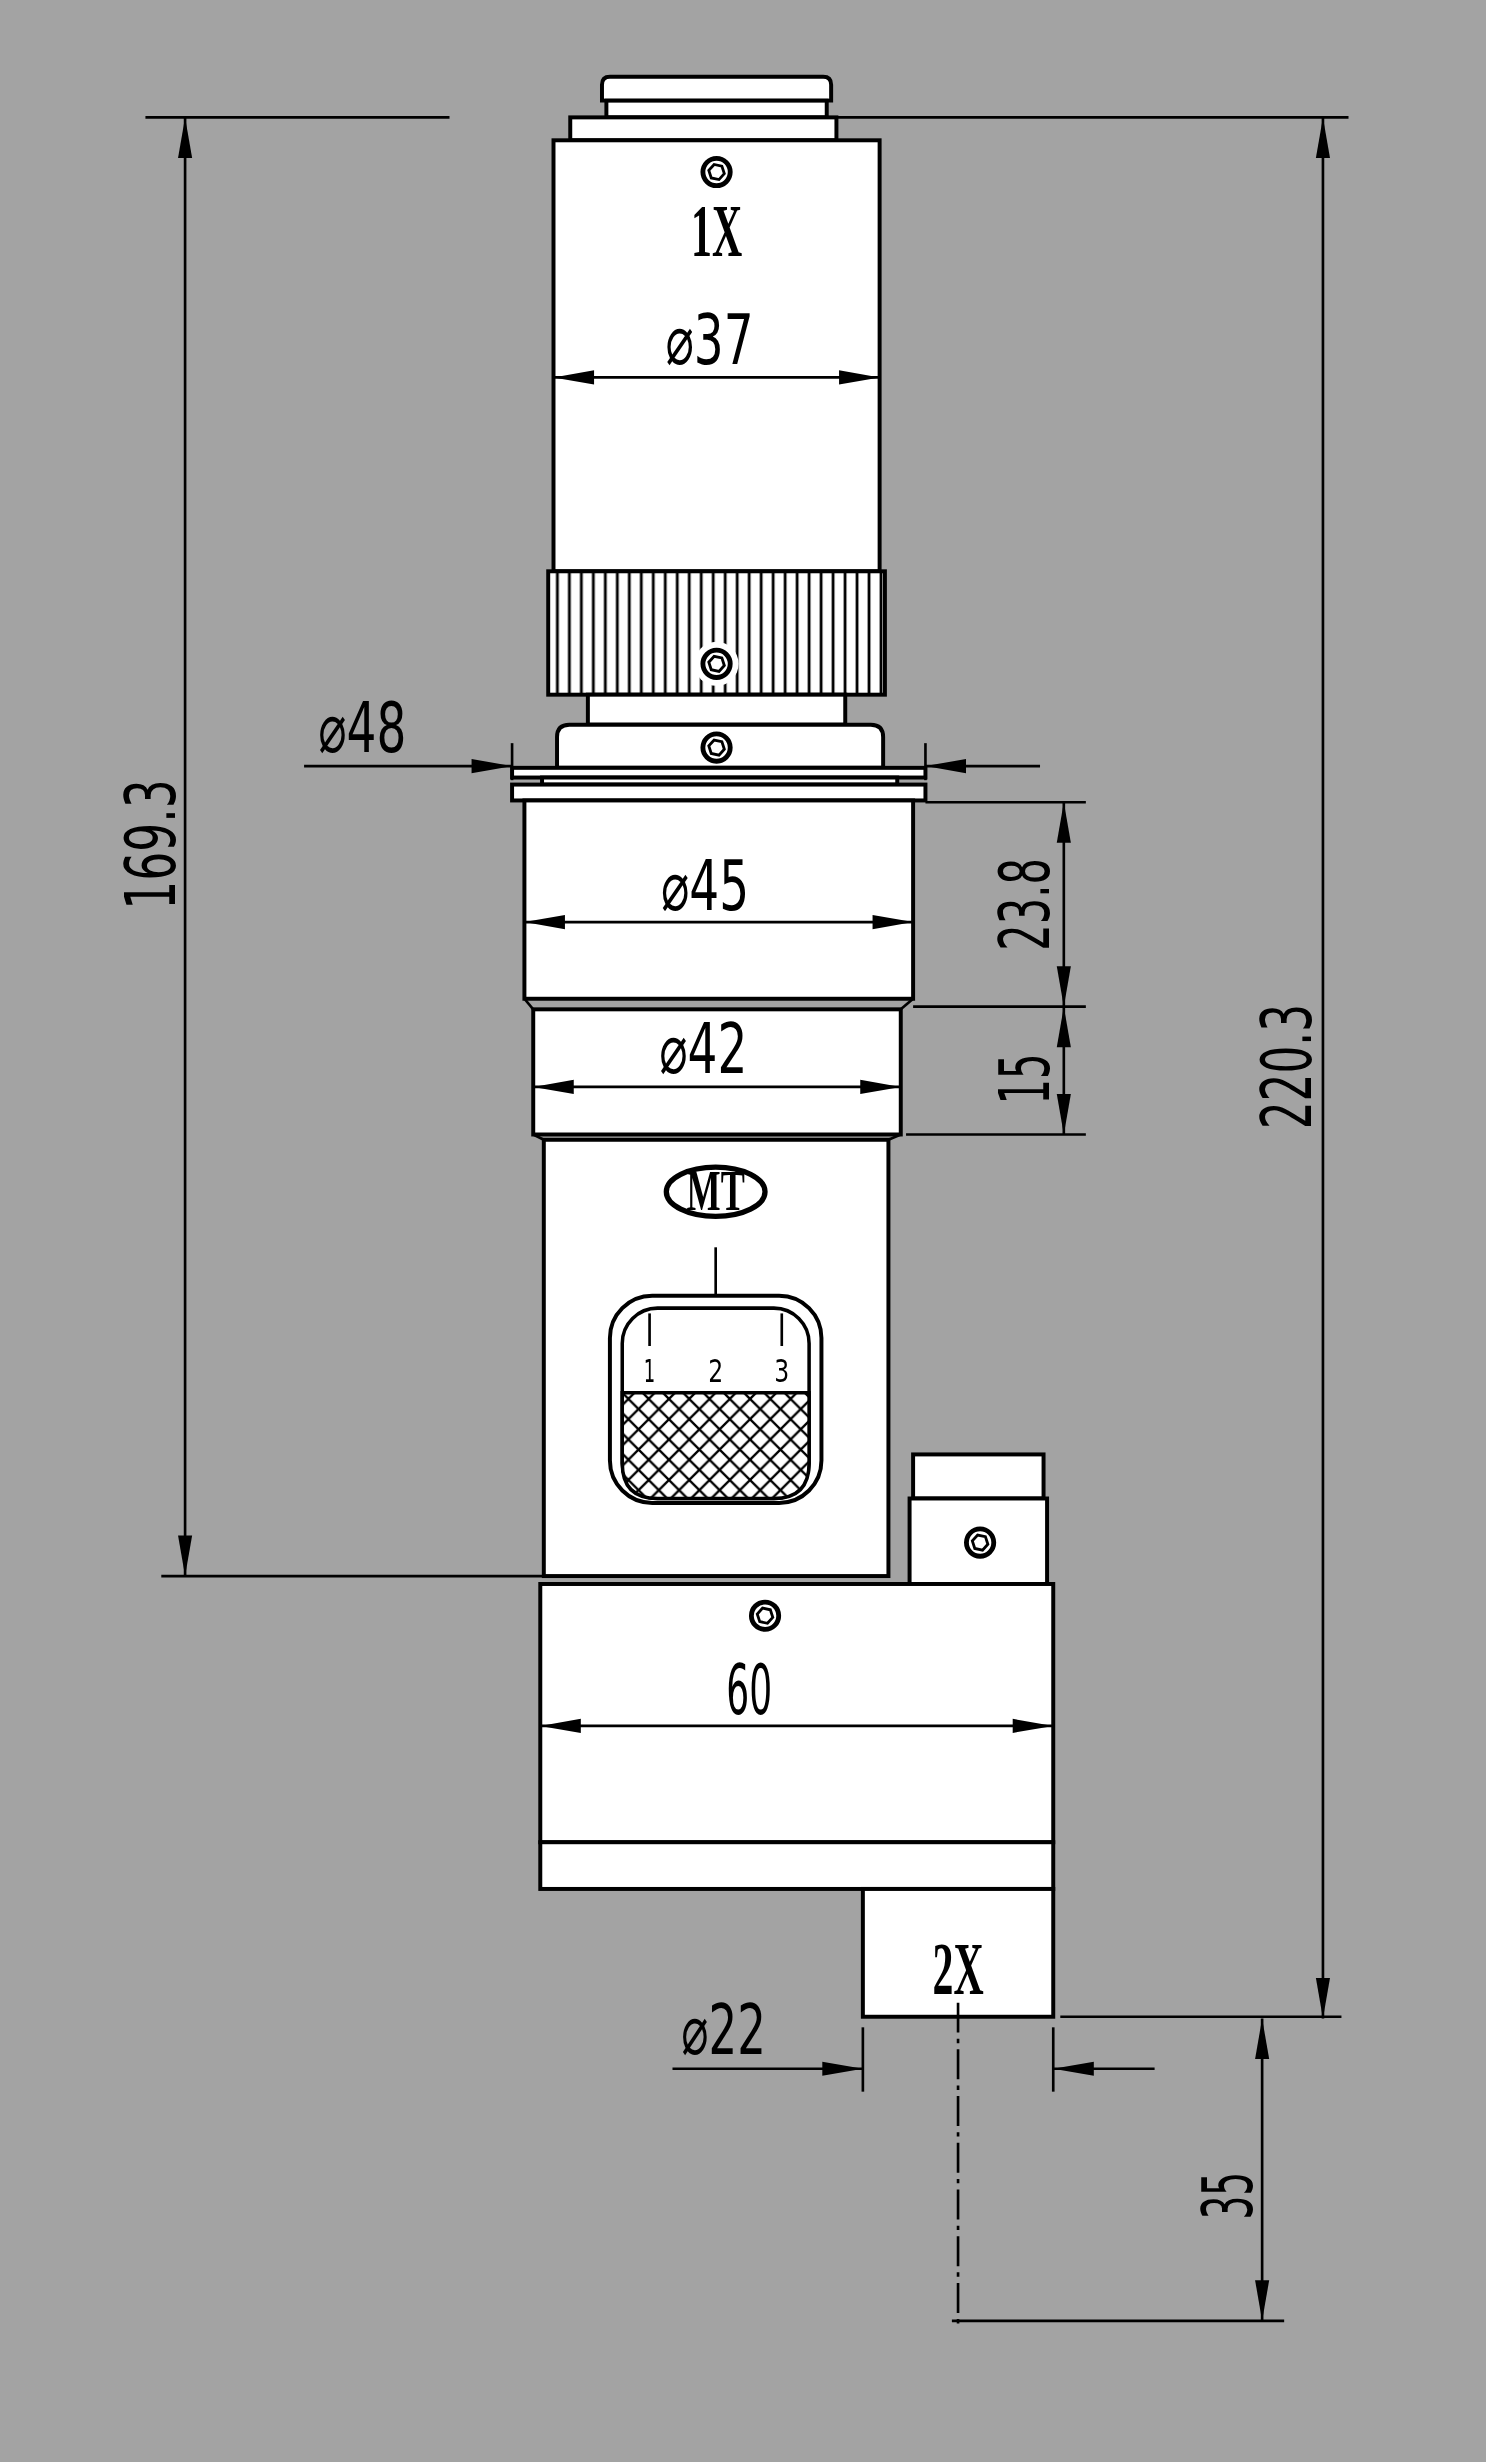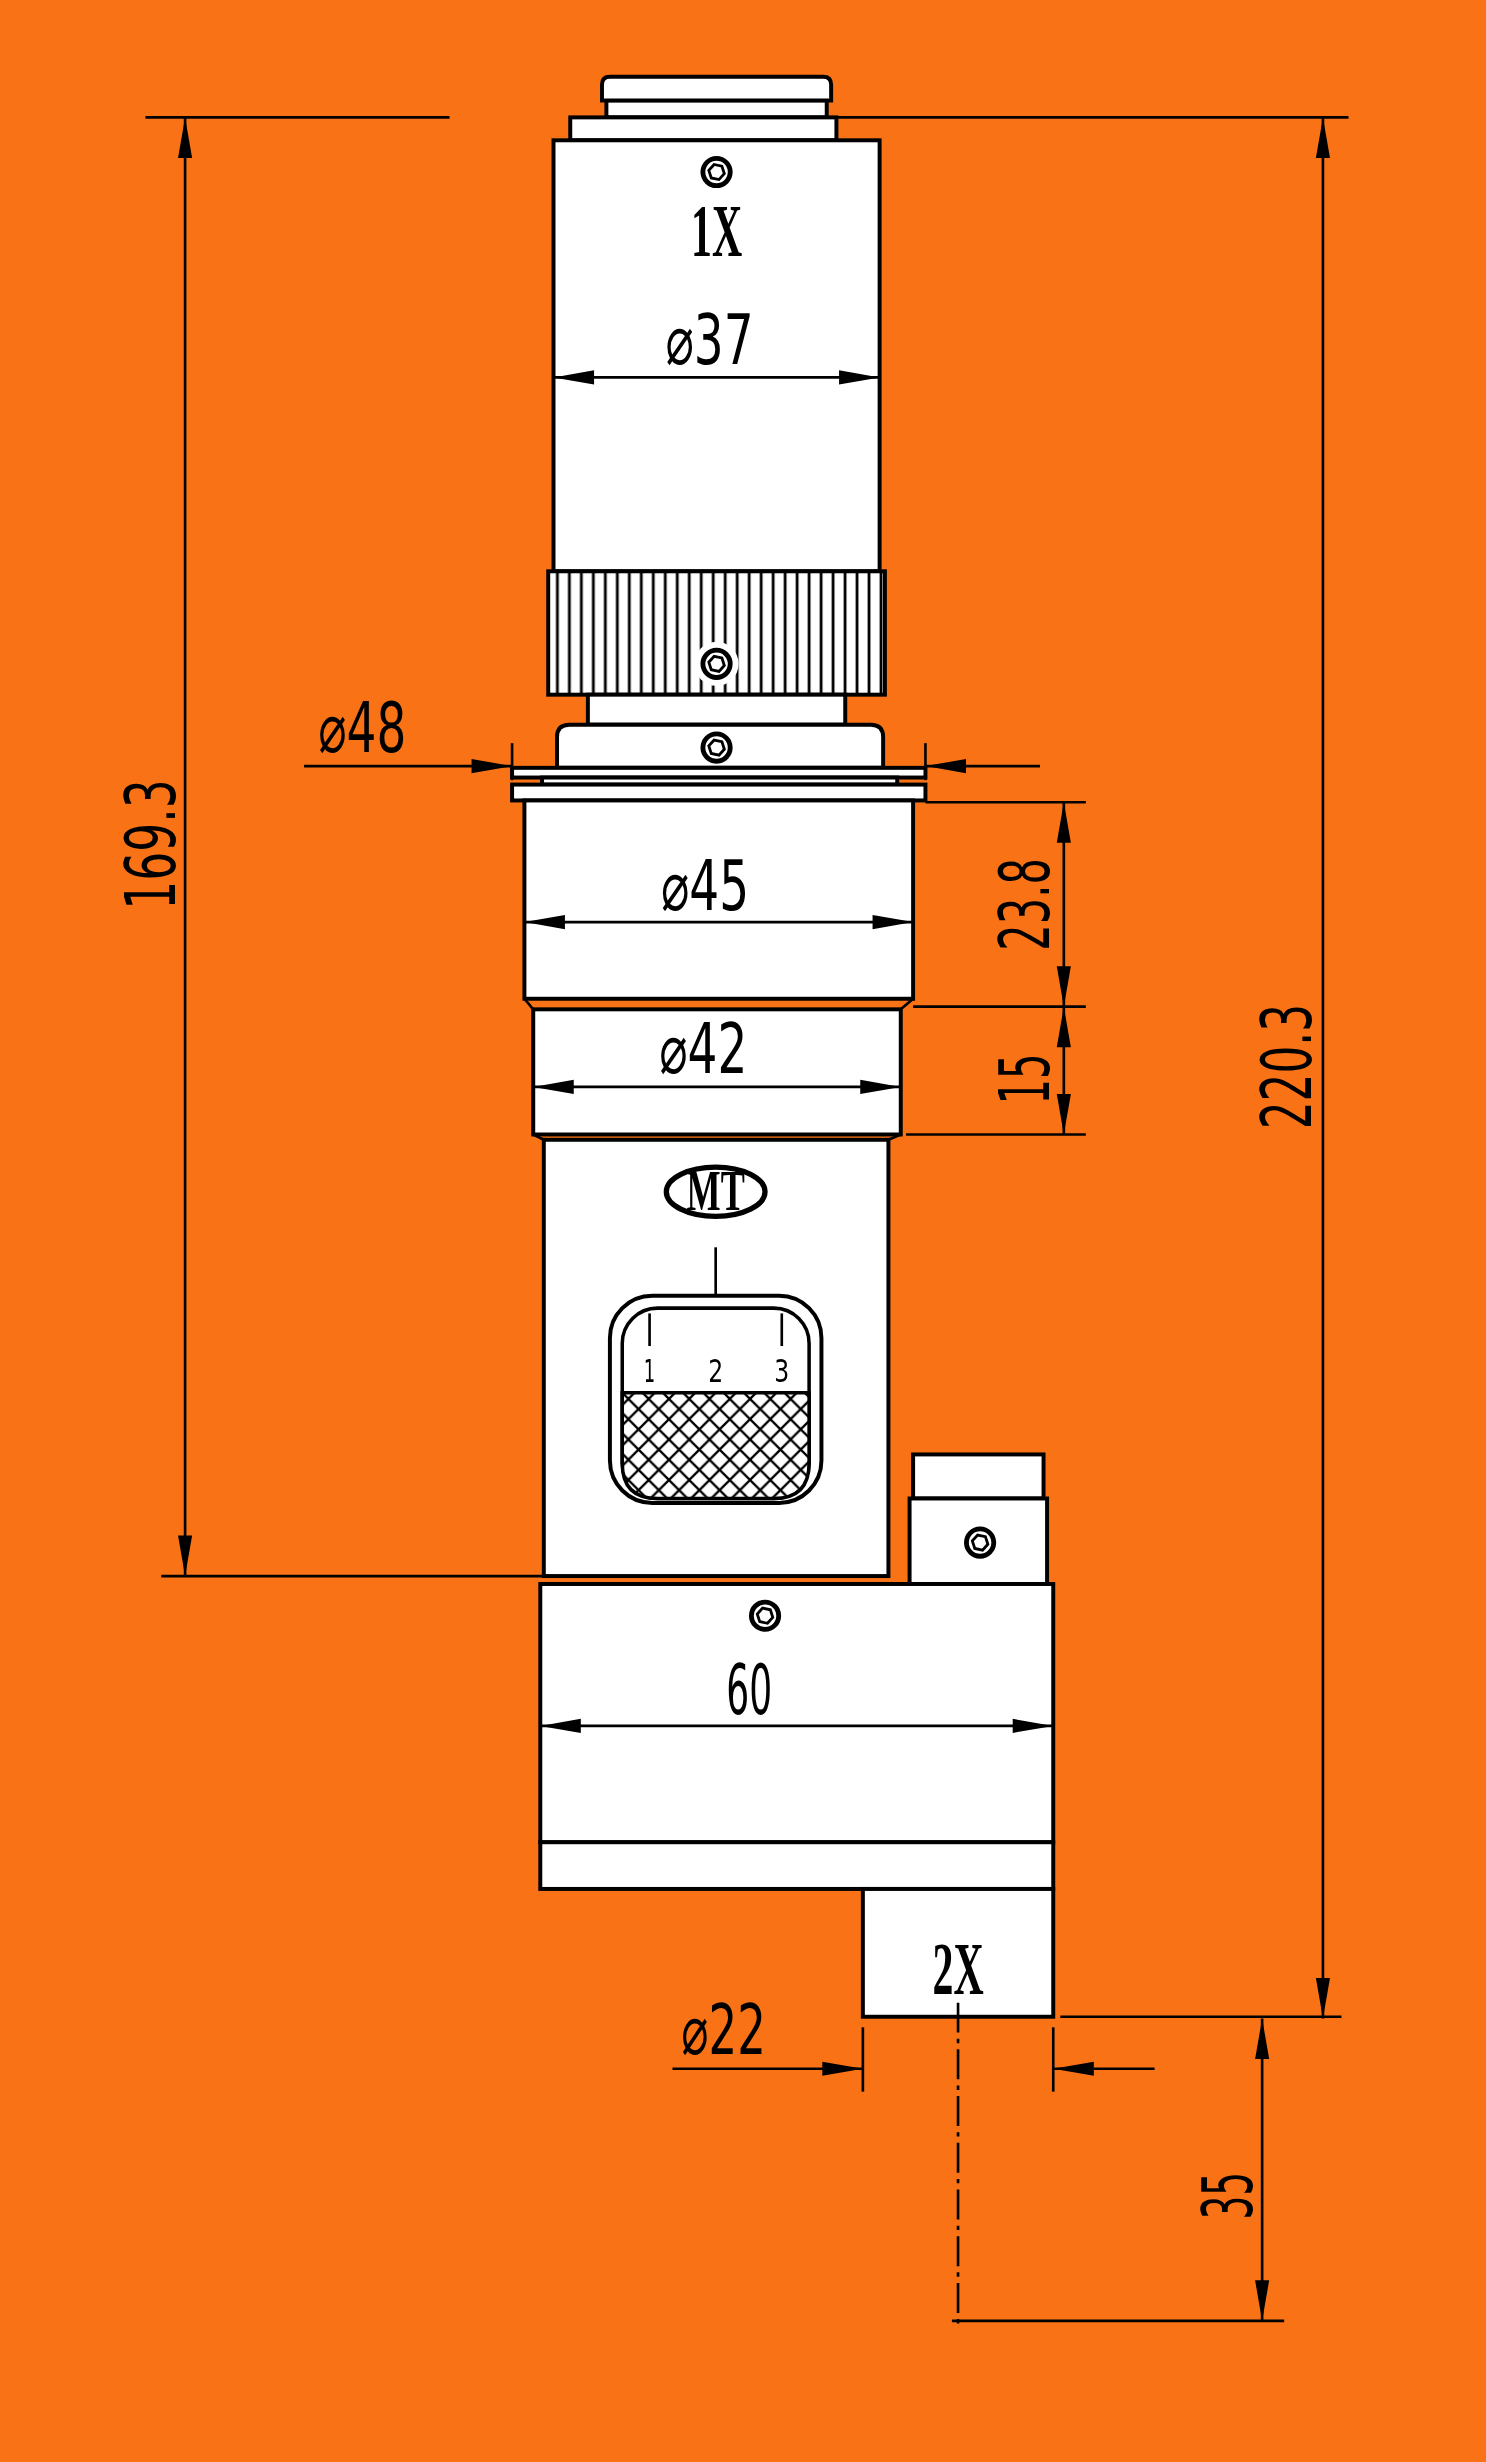--- a/index.html
+++ b/index.html
@@ -1,16 +1,16 @@
 <!DOCTYPE html>
 <html style="font-size:14px"><head>
 <meta charset="utf-8">
 <style>
   html,body{margin:0;padding:0;background:#e8e8e8;}
-  #page{position:relative;width:1486px;height:2462px;background:#f97316;margin:0 auto;overflow:hidden;text-align:center;}
+  #page{position:relative;width:1486px;height:2462px;background:#a3a3a3;margin:0 auto;overflow:hidden;text-align:center;}
   svg{position:absolute;left:0;top:0;width:100%;height:100%;}
   .outline{fill:#ffffff;stroke:#000;stroke-width:4.5;}
   .thin{fill:none;stroke:#000;stroke-width:3;}
   .dim{stroke:#000;stroke-width:3;fill:none;}
   .cad{font-family:"DejaVu Sans",sans-serif;fill:#000;font-size:78px;}
   .cadsm{font-family:"DejaVu Sans",sans-serif;fill:#000;font-size:37px;}
   .stamp{font-family:"Liberation Serif",serif;font-weight:bold;fill:#000;font-size:84px;}
   .logo{font-family:"Liberation Serif",serif;font-weight:bold;fill:#000;font-size:64px;}
   text{user-select:none;}
 </style>

